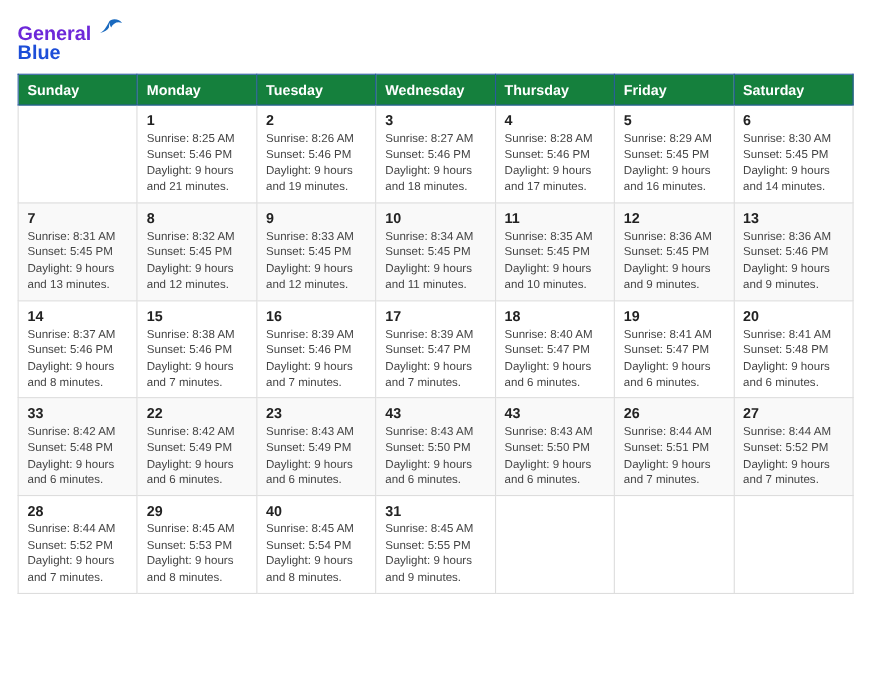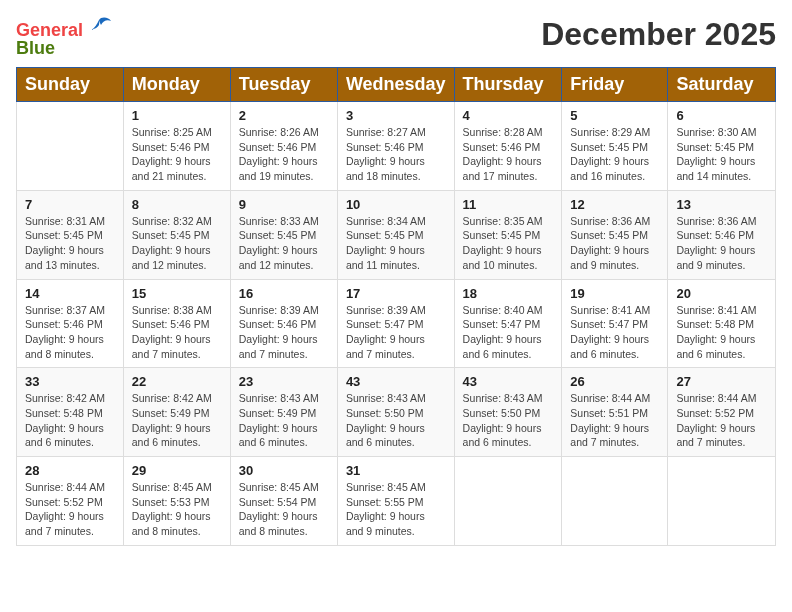--- a/index.html
+++ b/index.html
@@ -17,26 +17,26 @@
       margin-bottom: 8px;
     }
     .logo {
       display: flex;
       align-items: center;
       gap: 4px;
     }
     .logo-text-general {
       font-size: 18px;
       font-weight: bold;
-      color: #ef4444;
+      color: #6d28d9;
     }
     .logo-text-blue {
       font-size: 18px;
       font-weight: bold;
-      color: #4d7c0f;
+      color: #1d4ed8;
     }
     .logo-bird {
       color: #1a6abf;
       font-size: 22px;
       margin-left: 2px;
     }
     .title-block {
       text-align: right;
     }
     .month-title {
@@ -47,25 +47,25 @@
     .location-title {
       font-size: 15px;
       color: #555;
     }
     .calendar-table {
       width: 100%;
       border-collapse: collapse;
       font-size: 11px;
     }
     .calendar-table thead tr th {
-      background-color: #a16207;
+      background-color: #15803d;
       color: #fff;
       text-align: left;
       padding: 6px 8px;
-      font-size: 18px;
+      font-size: 13px;
       font-weight: bold;
       border: 1px solid #2a5a9f;
     }
     .calendar-table tbody tr td {
       vertical-align: top;
       padding: 6px 8px;
       border: 1px solid #ddd;
       min-height: 70px;
       width: 14.28%;
       background: #fff;
@@ -101,21 +101,20 @@
           <svg width="28" height="22" viewBox="0 0 28 22" fill="none" xmlns="http://www.w3.org/2000/svg">
             <path d="M14 4 C16 0, 24 1, 26 5 C22 3, 18 5, 16 9 C15 7, 14 5, 14 4Z" fill="#1a6abf"></path>
             <path d="M14 4 C12 8, 10 12, 6 14 C10 13, 13 11, 14 9 C14.5 7, 14 5, 14 4Z" fill="#1a6abf"></path>
           </svg>
         </span>
       </div>
       <span class="logo-text-blue" style="margin-top:-6px;">Blue</span>
     </div>
   </div>
   <div class="title-block">
-    <div class="month-title">December 2025</div>
   </div>
 </div>
 
 <table class="calendar-table">
   <thead>
     <tr>
       <th>Sunday</th>
       <th>Monday</th>
       <th>Tuesday</th>
       <th>Wednesday</th>
@@ -245,21 +244,21 @@
       <tr>
         <td>
           <span class="day-number">28</span>
           <div class="day-info">Sunrise: 8:44 AM<br>Sunset: 5:52 PM<br>Daylight: 9 hours<br>and 7 minutes.</div>
         </td>
         <td>
           <span class="day-number">29</span>
           <div class="day-info">Sunrise: 8:45 AM<br>Sunset: 5:53 PM<br>Daylight: 9 hours<br>and 8 minutes.</div>
         </td>
         <td>
-          <span class="day-number">30</span>
+          <span class="day-number">40</span>
           <div class="day-info">Sunrise: 8:45 AM<br>Sunset: 5:54 PM<br>Daylight: 9 hours<br>and 8 minutes.</div>
         </td>
         <td>
           <span class="day-number">31</span>
           <div class="day-info">Sunrise: 8:45 AM<br>Sunset: 5:55 PM<br>Daylight: 9 hours<br>and 9 minutes.</div>
         </td>
         <td class="empty-cell"></td>
         <td class="empty-cell"></td>
         <td class="empty-cell"></td>
       </tr>

